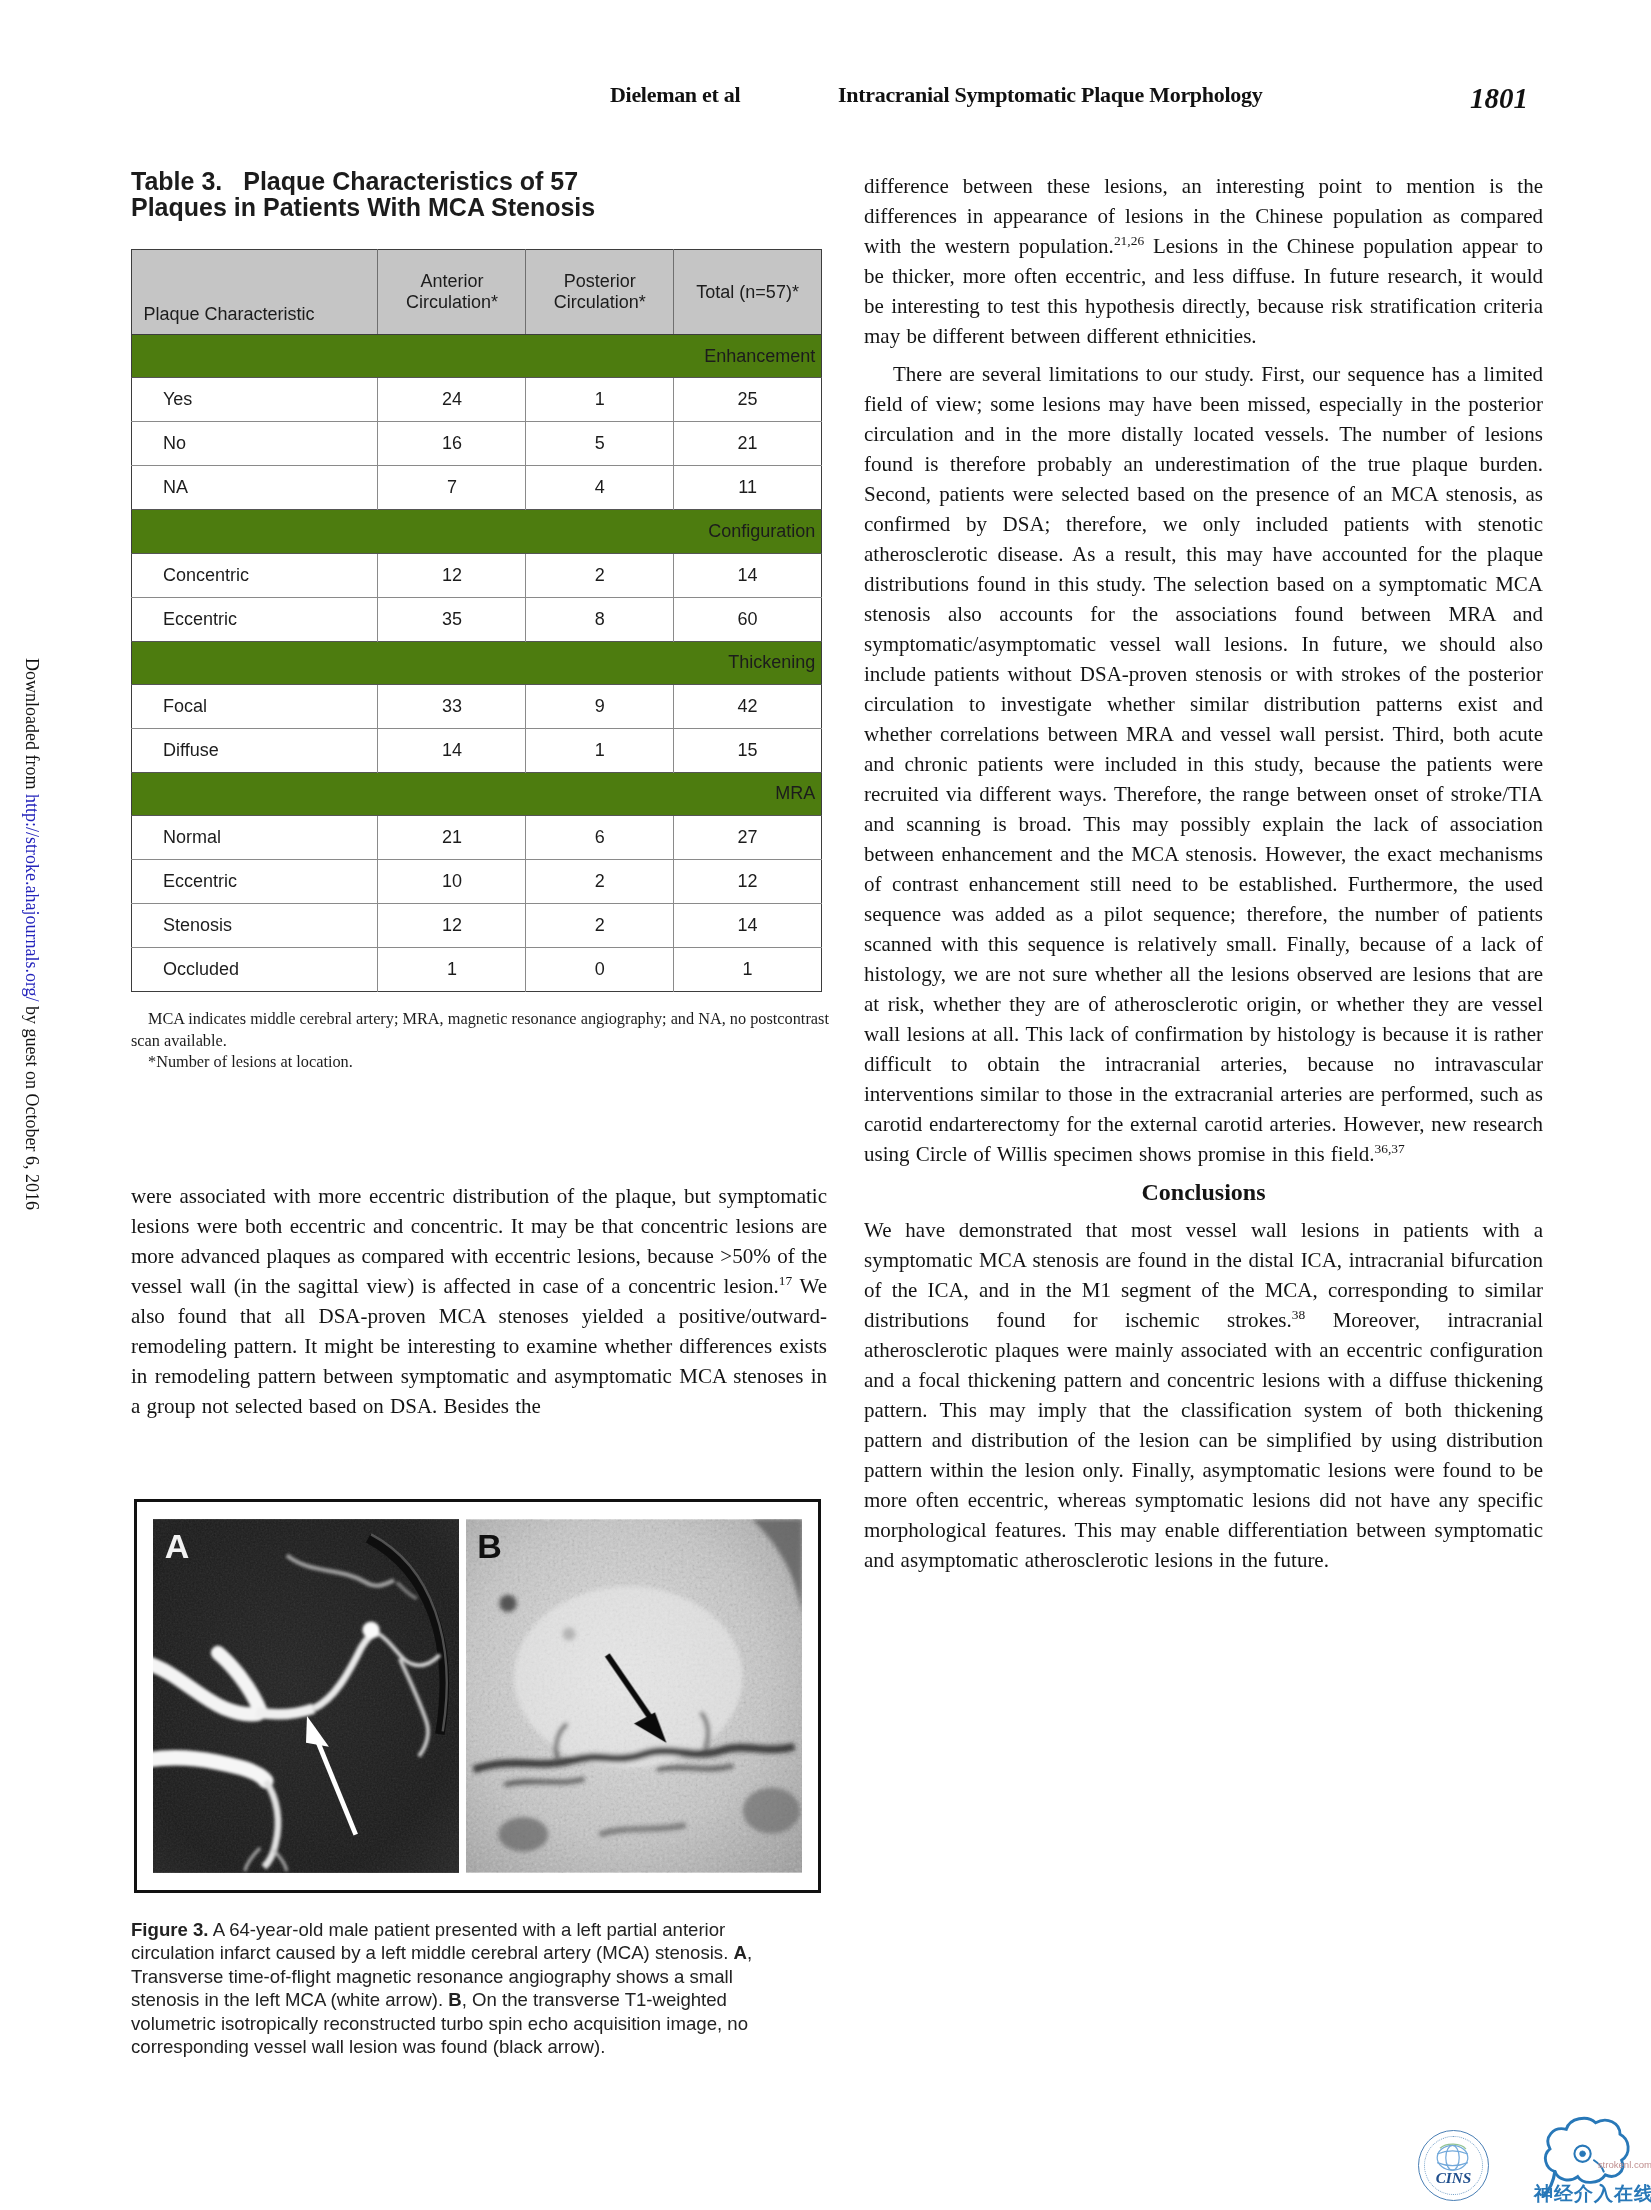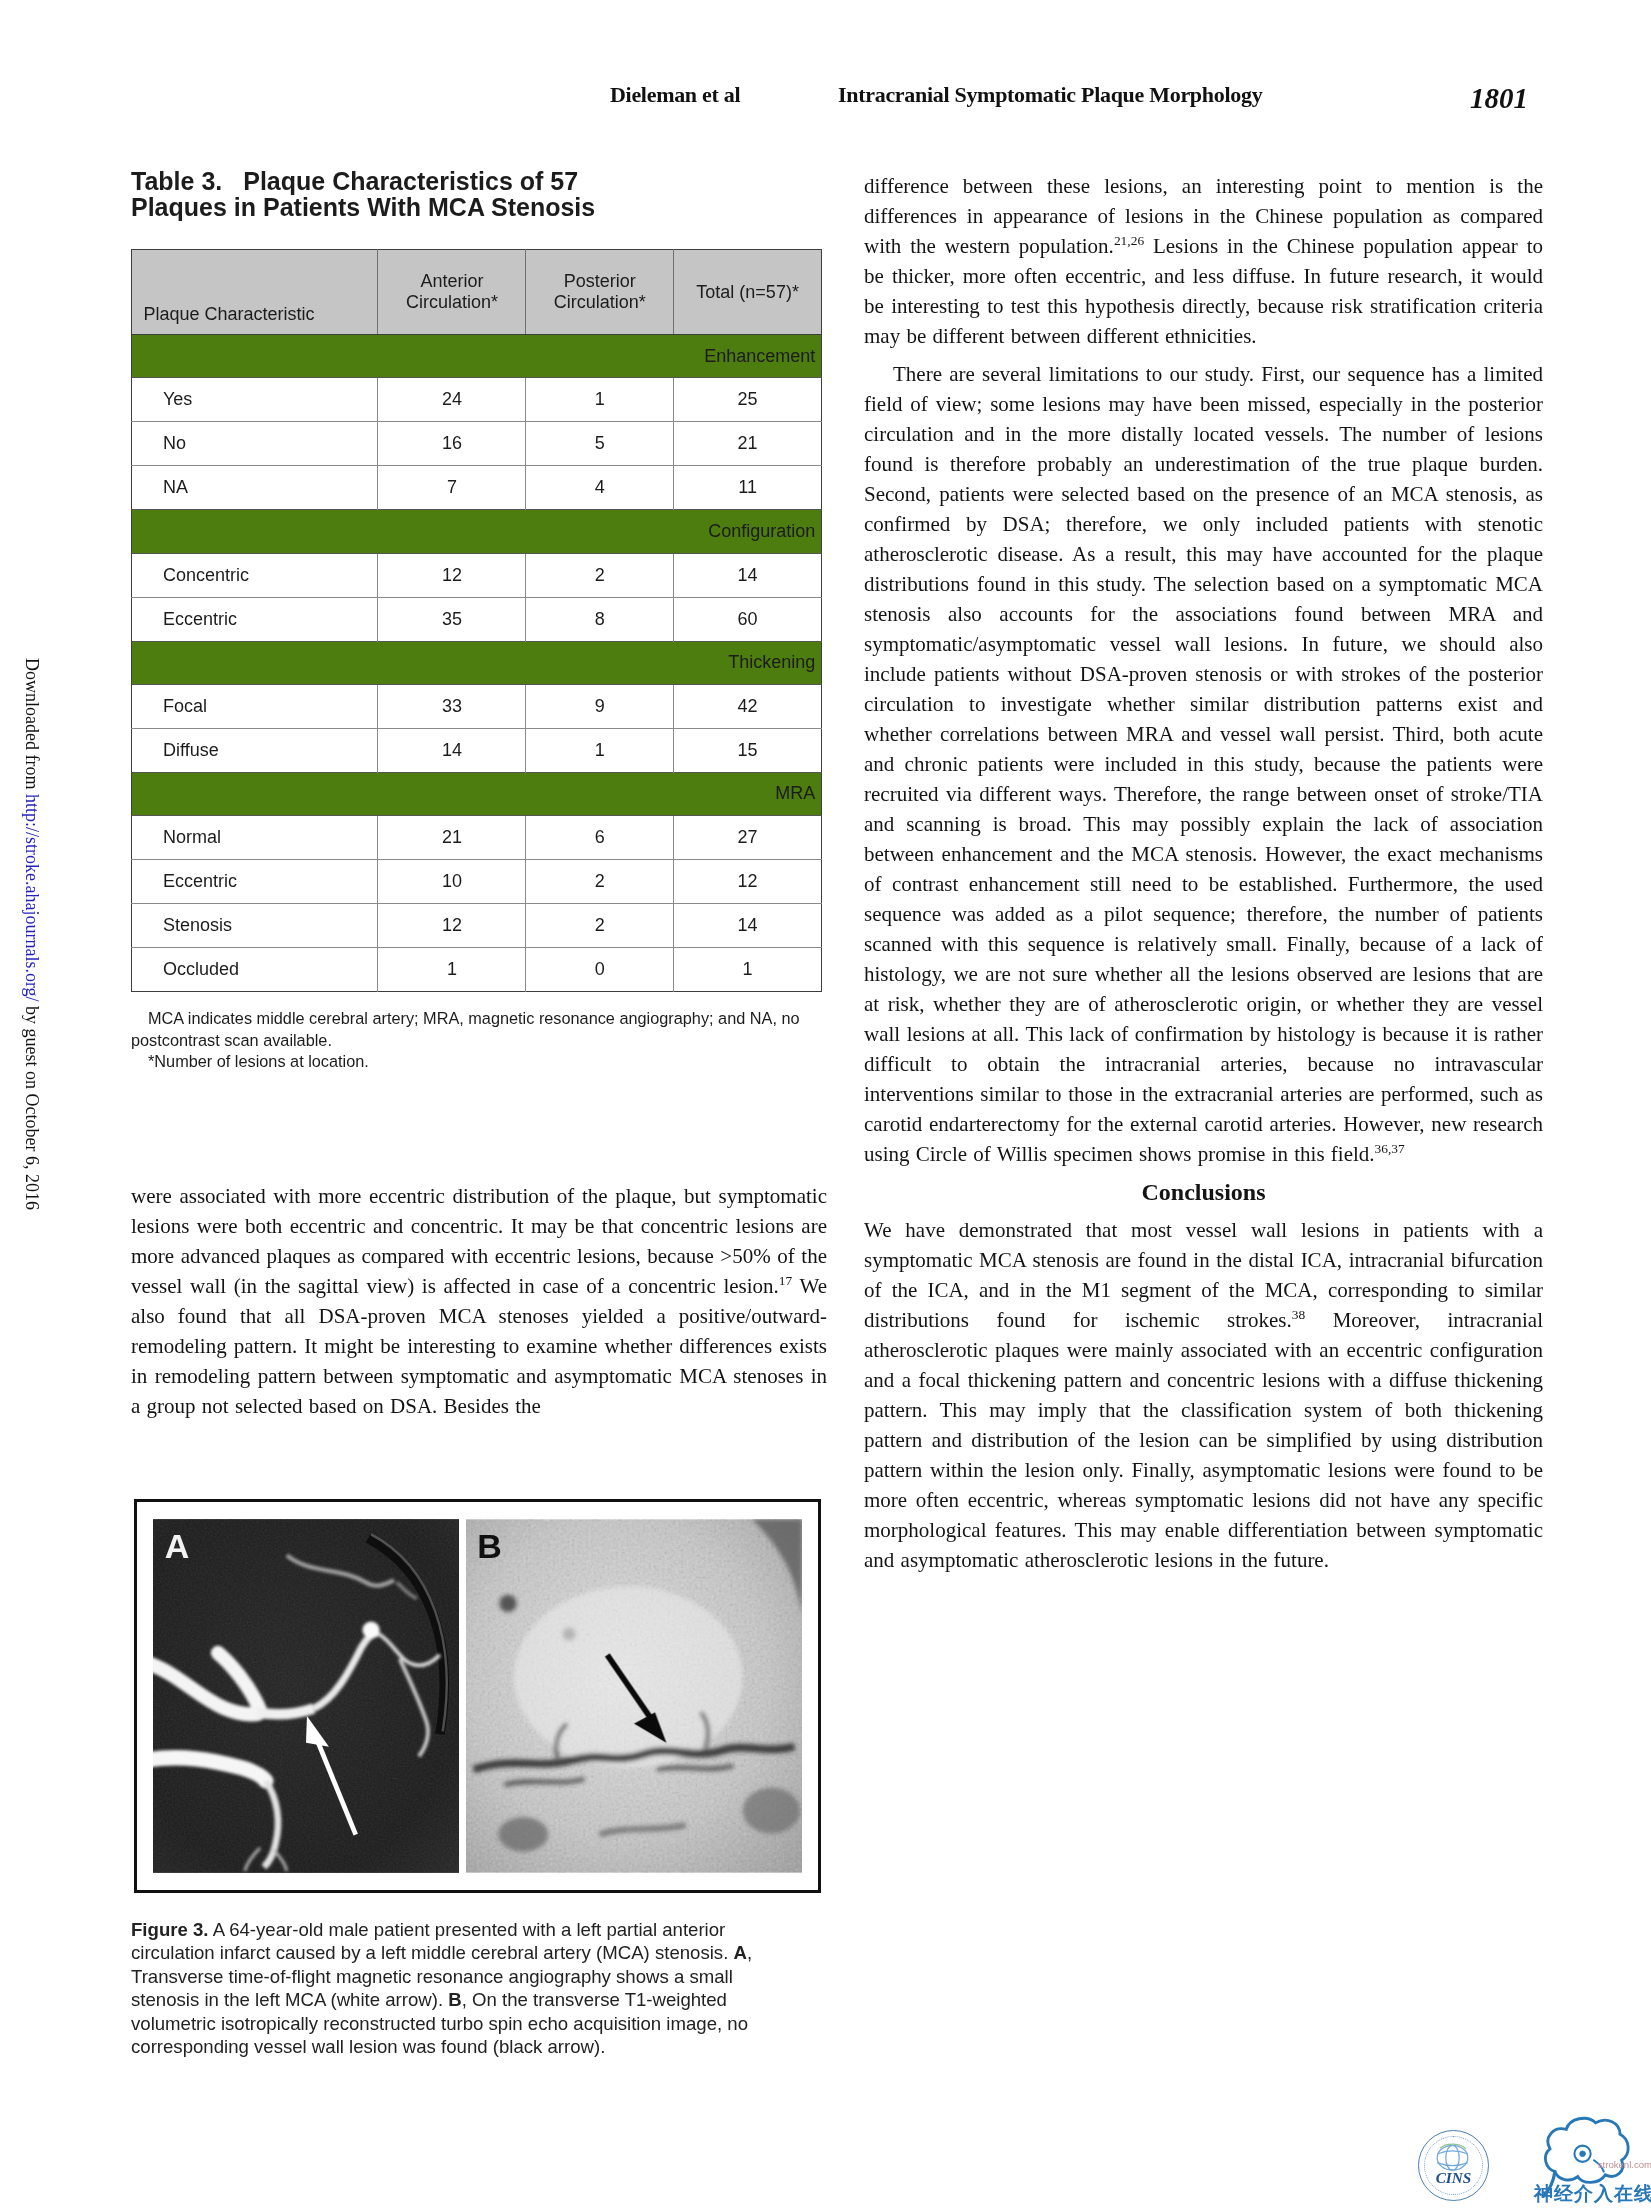--- a/index.html
+++ b/index.html
@@ -37,21 +37,21 @@
   table.plaque tr.cat-row td{
     background:#4d7c0f;border-left:none;border-top:1.9px solid #555;border-bottom:1px solid #555;
     padding:9.6px 5.7px 9.6px 11.5px;height:23px;text-align:right;
   }
   table.plaque tr.data-row td{height:41px;background:#fff;}
   table.plaque td.label-cell{text-align:left;padding-left:31px;border-left:none;}
   table.plaque td.num-cell{text-align:center;}
   .col-char{width:247px;} .col-n{width:148px;}
   
   .footnotes{position:absolute;left:131px;top:1008px;width:698px;
-    font-family:Liberation Sans, sans-serif;font-size:16.3px;line-height:21.5px;color:#1c1c1c;}
+    font-family:Liberation Serif, serif;font-size:16.3px;line-height:21.5px;color:#1c1c1c;}
   .footnotes p{margin:0;text-indent:17px;}
   
   .bodytext{font-size:21px;line-height:30px;text-align:justify;word-spacing:1px;color:#141414;}
   .left-para{position:absolute;left:131px;top:1181px;width:696px;}
   .right-col{position:absolute;left:856px;top:163px;width:695px;}
   .right-col p{margin:8px;}
   .right-col p.indent{text-indent:29px;}
   sup.ref{font-size:64%;line-height:0;vertical-align:super;letter-spacing:0;}
   .concl-head{font-weight:bold;font-size:24px;text-align:center;margin:25px 0 11.5px 0;text-indent:0;}
   

